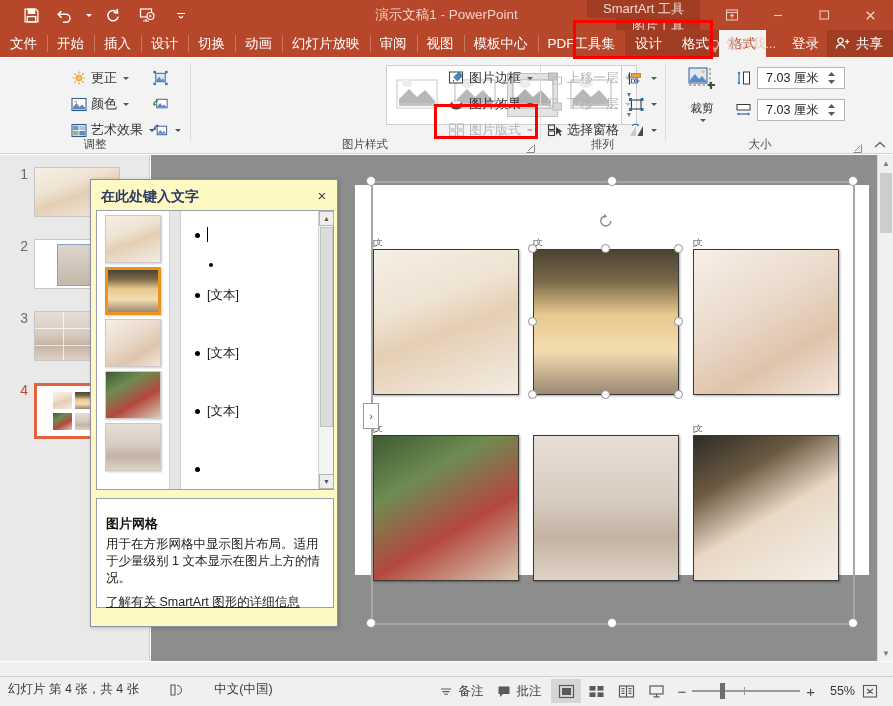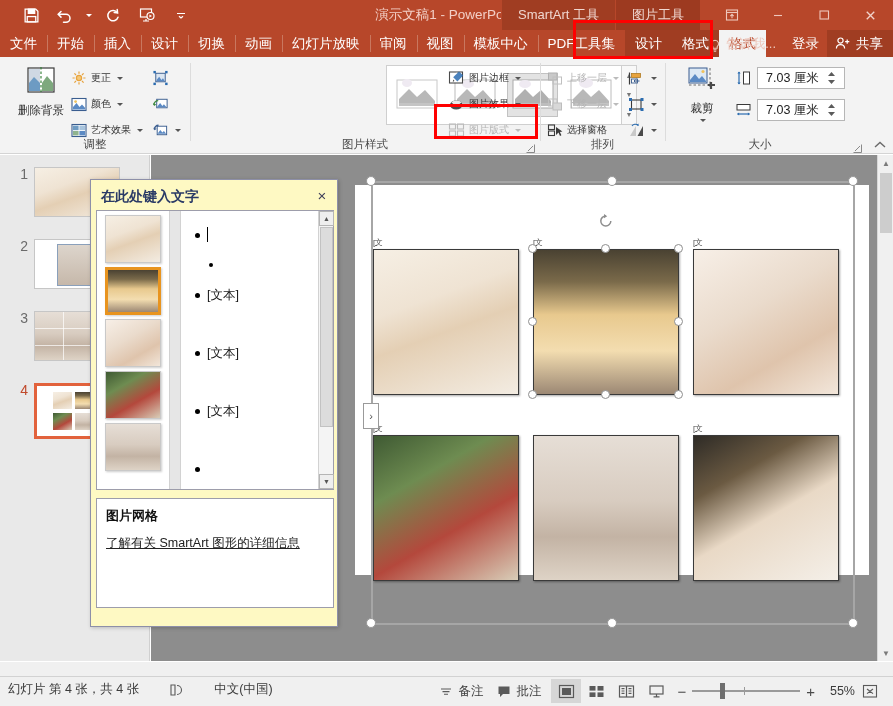--- a/index.html
+++ b/index.html
@@ -29,21 +29,21 @@
     border-left: 3.5px solid transparent; border-right: 3.5px solid transparent;
     border-top: 3.5px solid #ffffff;
   }
   .app-title {
     position: absolute; left: 0; top: 0; width: 893px; height: 30px;
     display: flex; align-items: center; justify-content: center;
     color: #f3cfc6; font-size: 13.5px; pointer-events: none;
   }
   .ctx-tabs {
     position: absolute; right: 193px; top: 0; height: 30px;
-    display: flex; align-items: flex-end;
+    display: flex; align-items: flex-end; flex-direction: column;
   }
   .ctx-tab {
     height: 30px; padding: 0 16px; display: flex; align-items: center;
     color: #f0d7d0; font-size: 13px; background: #a03d22;
     border-left: 1px solid #b7472a;
   }
   .ctx-tab.second { background: #9d3a20; }
   .wincontrols {
     position: absolute; right: 0; top: 0; height: 30px; width: 193px;
     display: flex; align-items: center; justify-content: flex-end;
@@ -110,21 +110,21 @@
   }
 
   .big-btn {
     position: absolute; display: flex; flex-direction: column; align-items: center;
     width: 74px; top: 6px;
   }
   .big-btn .lbl { font-size: 11.5px; color: #333; margin-top: 4px; text-align: center; }
 
   .sm-btn {
     position: absolute; display: flex; align-items: center; gap: 4px;
-    height: 24px; font-size: 10px; color: #333; white-space: nowrap;
+    height: 24px; font-size: 13px; color: #333; white-space: nowrap;
   }
   .sm-btn.disabled { color: #b4b4b4; }
   .caret-dn {
     width: 0; height: 0; margin-left: 2px;
     border-left: 3.5px solid transparent; border-right: 3.5px solid transparent;
     border-top: 3.5px solid #555;
   }
   .caret-dn.dis { border-top-color: #bbb; }
   .icon-box { width: 17px; height: 17px; display: flex; align-items: center; justify-content: center; }
 
@@ -256,21 +256,21 @@
   .tp-txt { font-size: 12.5px; color: #1a1a1a; }
   .tp-caret { width: 1px; height: 15px; background: #000; }
   .tp-scroll {
     width: 15px; background: #f4f4f4; border-left: 1px solid #d2d2d2;
     display: flex; flex-direction: column; position: relative;
   }
   .tps-btn { width: 15px; height: 15px; background: #eee; border: 1px solid #b5b5b5; display: flex; align-items: center; justify-content: center; font-size: 7px; color: #555; }
   .tps-thumb { position: absolute; left: 1px; top: 16px; width: 13px; height: 200px; background: #dcdcdc; border: 1px solid #c2c2c2; }
   .tp-desc {
     position: absolute; left: 5px; top: 318px; width: 238px; height: 110px;
-    background: #ffffff; border: 1px solid #9d9dab; padding: 8px 9px;
+    background: #ffffff; border: 1px solid #9d9dab; padding: 16px 9px;
   }
   .tp-desc-title { font-size: 13px; font-weight: bold; color: #111; margin-bottom: 3px; }
   .tp-desc-body { font-size: 12.5px; color: #222; line-height: 1.35; }
   .tp-desc-link { font-size: 12.5px; color: #222; text-decoration: underline; display: inline-block; margin-top: 7px; }
 
   
   .statusbar {
     position: absolute; left: 0; top: 662px; width: 893px; height: 44px;
     background: #f0f0f0;
   }
@@ -408,31 +408,20 @@
           <path d="M12.2 3.6 v4.2 M10.1 5.7 h4.2"></path>
         </svg>
         <span>共享</span>
       </div>
     </div>
   </div>
 
   <div class="ribbon">
 
     <div class="rgroup" style="left:0; width:190px;">
-      <div class="big-btn" style="left:4px;">
-        <svg width="36" height="36" viewBox="0 0 36 36">
-          <rect x="5" y="5" width="26" height="24" fill="#fff" stroke="#3a3a3a" stroke-width="1.2"></rect>
-          <rect x="6" y="6" width="11" height="22" fill="#cfd8e3"></rect>
-          <path d="M6 20 L11 14 L17 20 V28 H6z" fill="#6d9bc3"></path>
-          <path d="M19 20 L24 13 L30 20 V28 H19z" fill="#7ea97e"></path>
-          <rect x="19" y="6" width="11" height="22" fill="none"></rect>
-          <path d="M18 4 V30" stroke="#2f7d32" stroke-width="1.1" stroke-dasharray="2.5 2"></path>
-        </svg>
-        <div class="lbl">删除背景</div>
-      </div>
 
       <div class="sm-btn" style="left:70px; top:9px;">
         <span class="icon-box">
           <svg width="16" height="16" viewBox="0 0 16 16" stroke="#e8a33d" stroke-width="1.2" fill="none">
             <circle cx="8" cy="8" r="2.6" fill="#f5c97a"></circle>
             <path d="M8 1.5v2.2M8 12.3v2.2M1.5 8h2.2M12.3 8h2.2M3.4 3.4l1.6 1.6M11 11l1.6 1.6M12.6 3.4L11 5M5 11l-1.6 1.6"></path>
           </svg>
         </span>
         <span>更正</span>
         <span class="caret-dn"></span>
@@ -912,20 +901,21 @@
       </div>
       <div class="tp-scroll">
         <div class="tps-btn">▲</div>
         <div class="tps-thumb"></div>
         <div class="tps-btn" style="position:absolute; bottom:0;">▼</div>
       </div>
     </div>
 
     <div class="tp-desc">
       <div class="tp-desc-title">图片网格</div>
+      <div class="tp-desc-body">用于在方形网格中显示图片布局。适用于少量级别 1 文本显示在图片上方的情况。</div>
       <a class="tp-desc-link" href="#">了解有关 SmartArt 图形的详细信息</a>
     </div>
   </div>
 
   <div class="statusbar">
     <div class="sb-line"></div>
     <div class="sb-left">
       <span class="sb-item">幻灯片 第 4 张，共 4 张</span>
       <span class="sb-item">
         <svg width="15" height="14" viewBox="0 0 15 14" fill="none" stroke="#5a5a5a" stroke-width="1.1">

